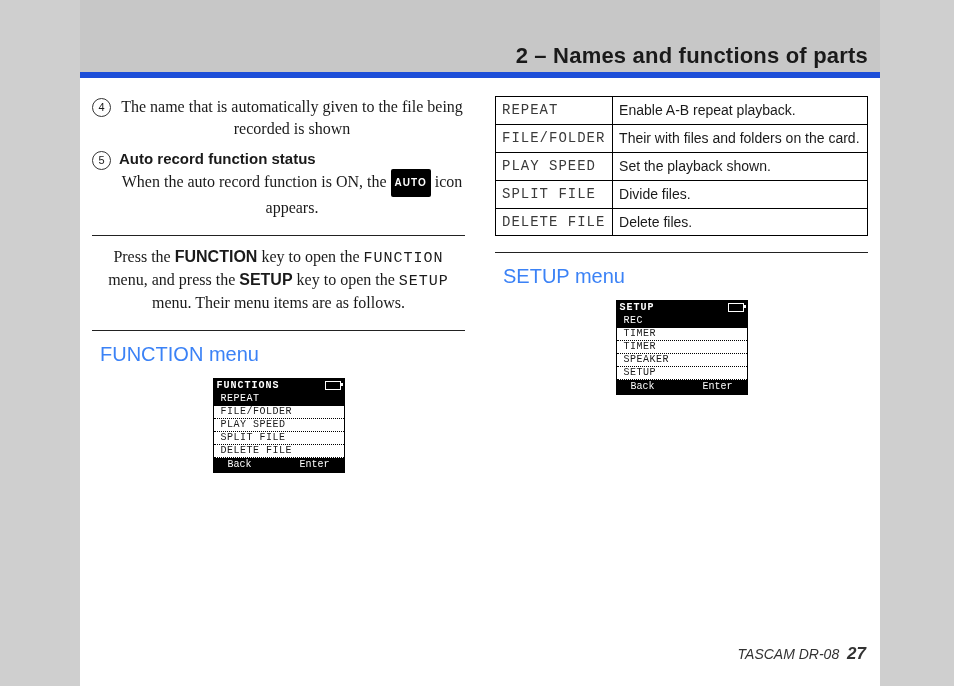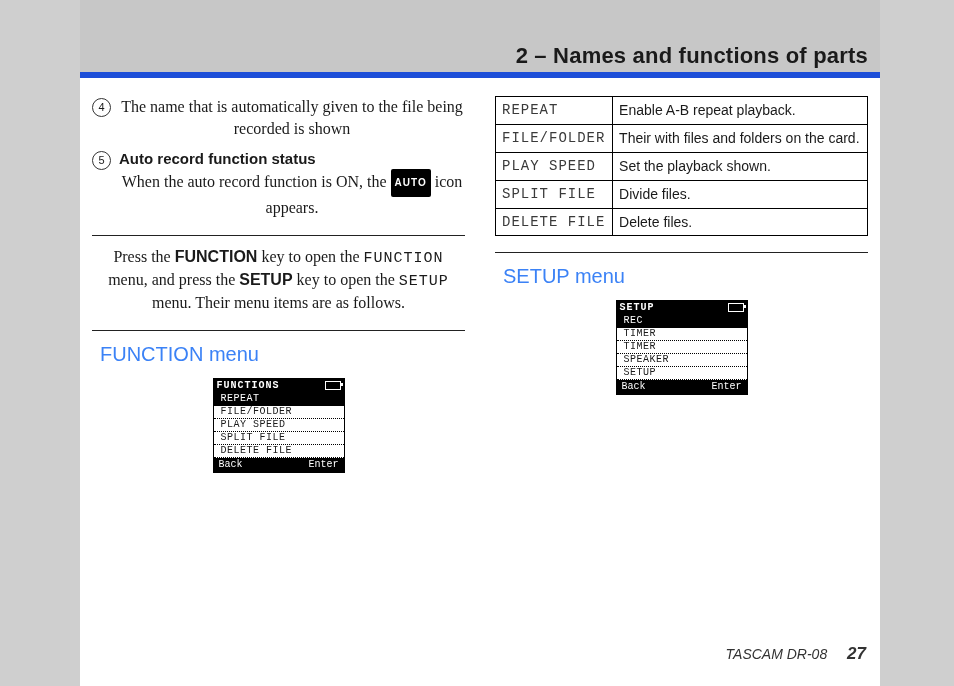--- a/index.html
+++ b/index.html
@@ -151,21 +151,21 @@
     padding: 0 7px;
     letter-spacing: 0.5px;
   }
   .lcd .row.sel {
     background: #000; color: #fff;
     border-bottom: 1px solid #000;
   }
   .lcd .footbar {
     background: #000; color: #fff;
     display: flex; justify-content: space-between;
-    padding: 1px 5px;
+    padding: 1px 14px;
   }
   .batt {
     width: 14px; height: 7px; border:1px solid #fff; position:relative; margin-top:1px;
   }
   .batt::after { content:""; position:absolute; right:-3px; top:1px; width:2px; height:3px; background:#fff;}
   .batt .fill { background:#fff; height:100%; width:80%; }
   
   table.desc {
     border-collapse: collapse;
     width: 100%;
@@ -192,21 +192,21 @@
     bottom: 22px;
     font-family: "Helvetica Neue", Arial, sans-serif;
     font-style: italic;
     font-size: 14px;
     color: #333;
   }
   .footer .pg {
     font-style: italic;
     font-weight: 700;
     font-size: 17px;
-    margin-left: 16px;
+    margin-left: 4px;
   }
 </style>
 </head>
 <body>
 
 <div class="page">
   <div class="top-strip"></div>
   <div class="header-bar">
     <span class="header-title">2 – Names and functions of parts</span>
   </div>

